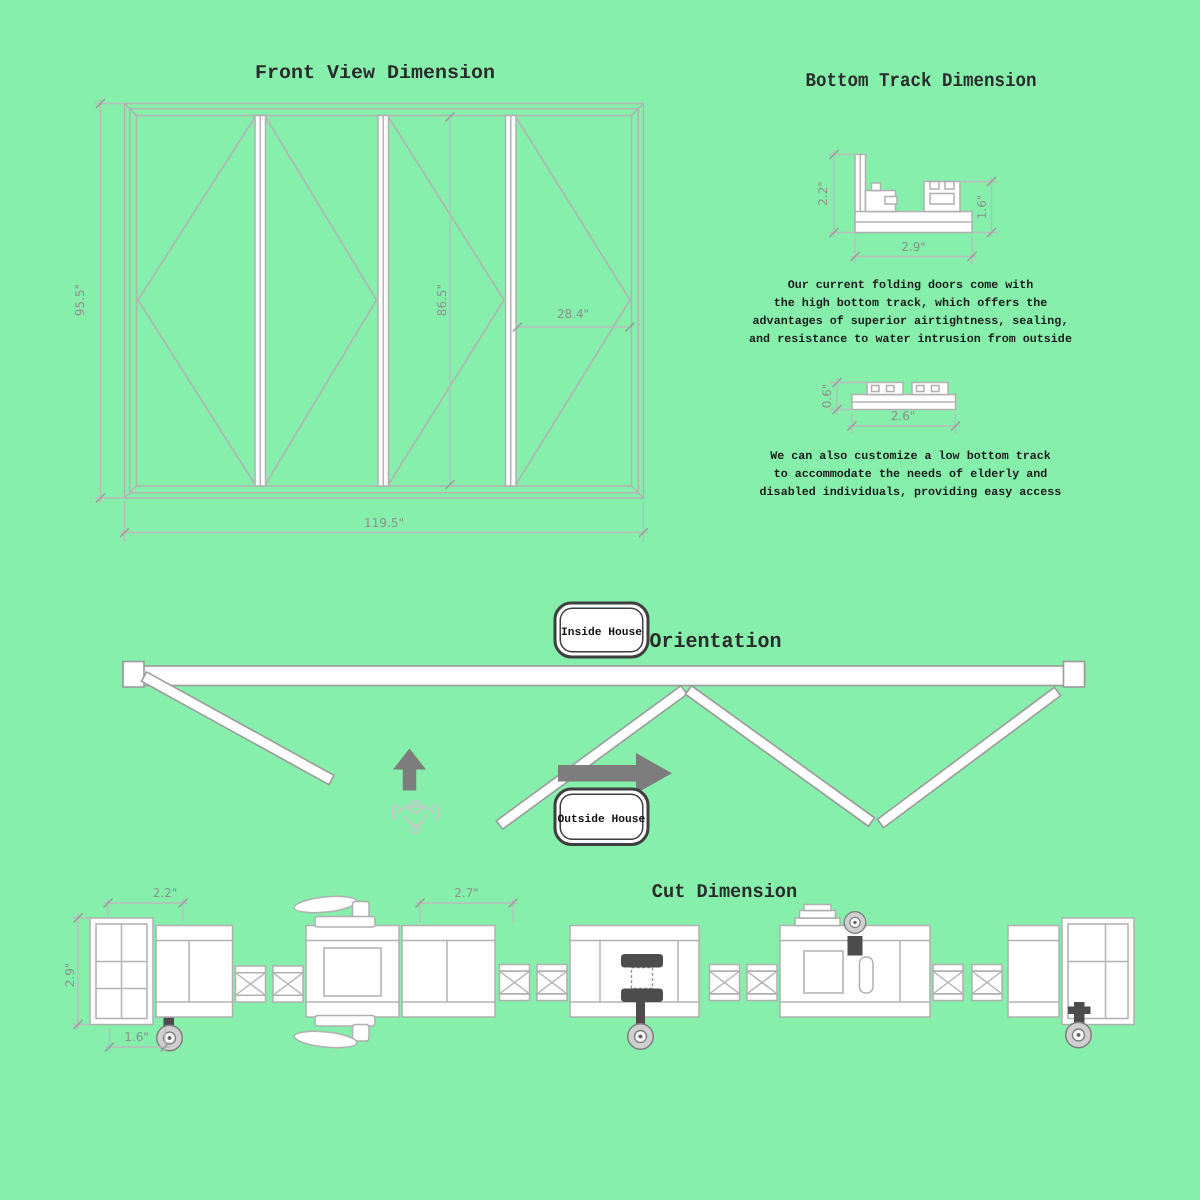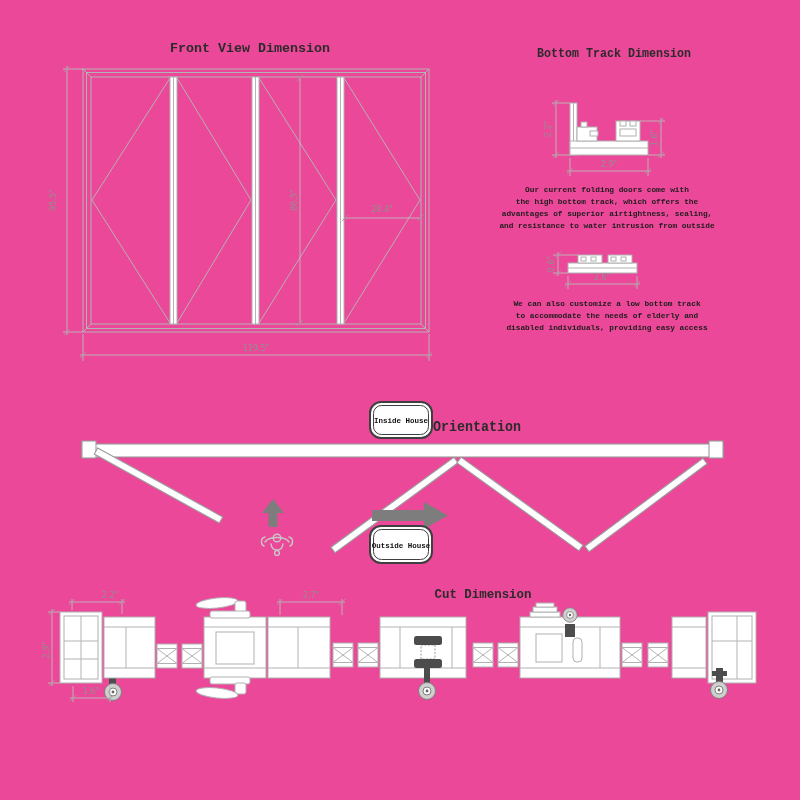--- a/index.html
+++ b/index.html
@@ -1,16 +1,16 @@
 <!DOCTYPE html>
 <html><head>
 <meta charset="utf-8">
 <style>
   html,body{margin:0;padding:0;background:#fff;}
-  .page{position:relative;width:800px;height:800px;background:#ec4899;overflow:hidden;}
+  .page{position:relative;width:800px;height:800px;background:#86efac;overflow:hidden;}
   svg{position:absolute;left:0;top:0;}
   .ln{stroke:#b3b3b3;fill:none;stroke-width:1;}
   .lnw{stroke:#b0b0b0;fill:#fff;stroke-width:1;}
   .dim{stroke:#bcbcbc;fill:none;stroke-width:0.9;}
   .tick{stroke:#9a9a9a;stroke-width:0.9;}
   .dimtxt{fill:#8f8f8f;font:8px "DejaVu Sans", sans-serif;text-anchor:middle;}
   .title{fill:#2b2b2b;font:bold 13px "Liberation Mono","DejaVu Sans Mono",monospace;text-anchor:middle;}
   .note{fill:#1c1c1c;font:bold 7.8px "Liberation Mono","DejaVu Sans Mono",monospace;text-anchor:middle;}
   .badgetxt{fill:#111;font:bold 7.5px "Liberation Mono","DejaVu Sans Mono",monospace;text-anchor:middle;}
   .badge-outer{stroke:#3f3f3f;fill:#fff;stroke-width:2;}

